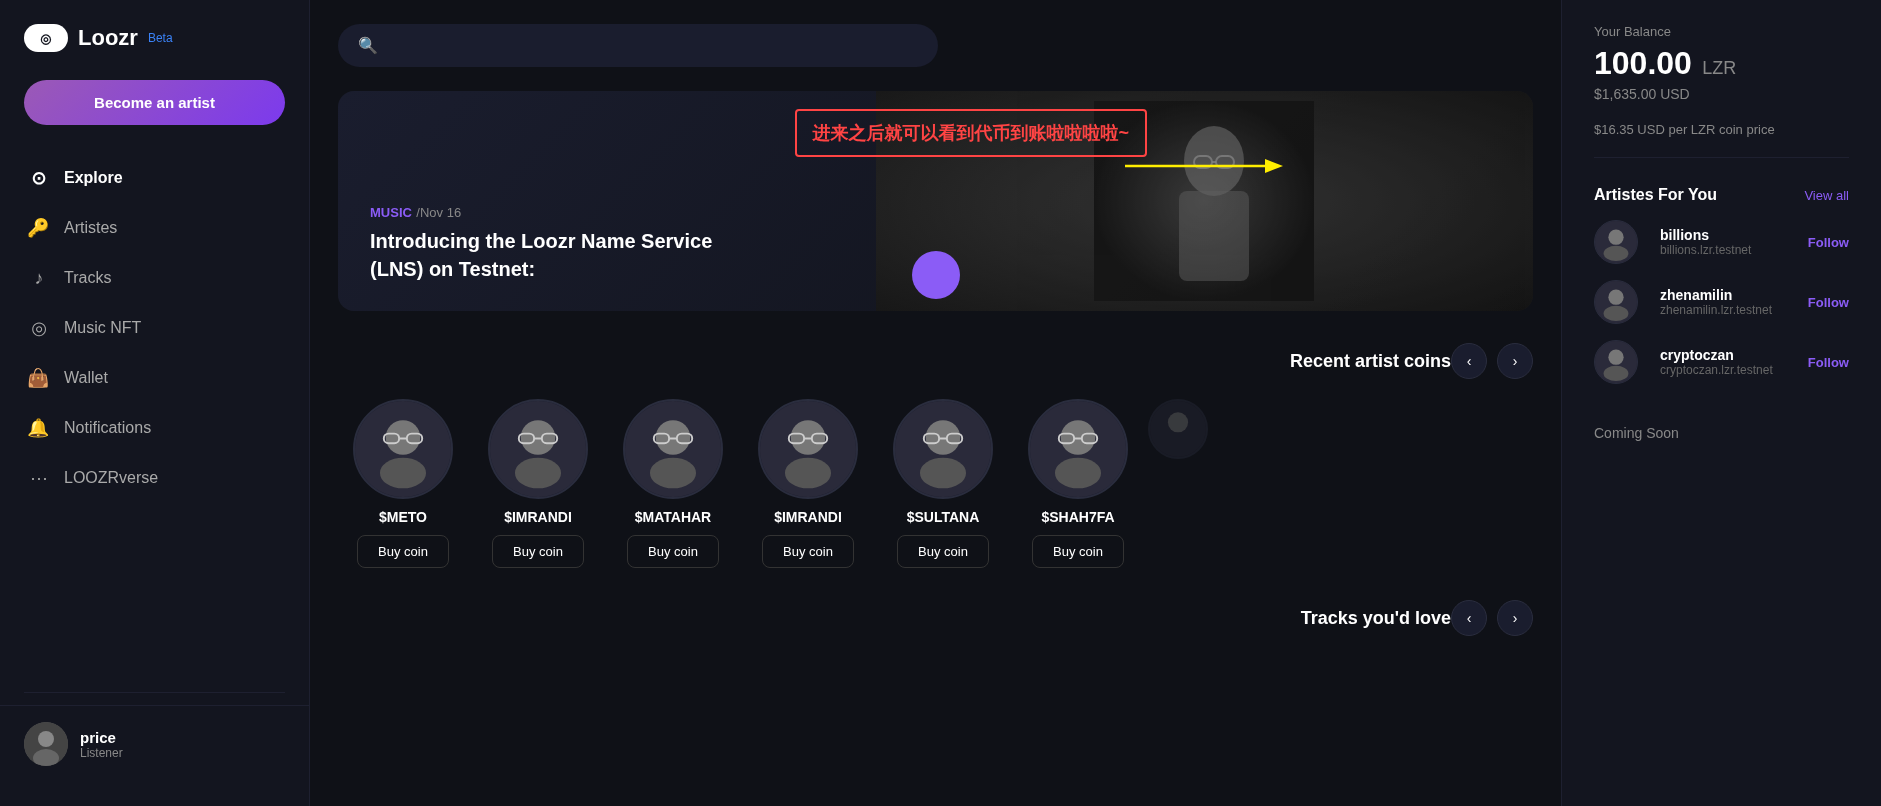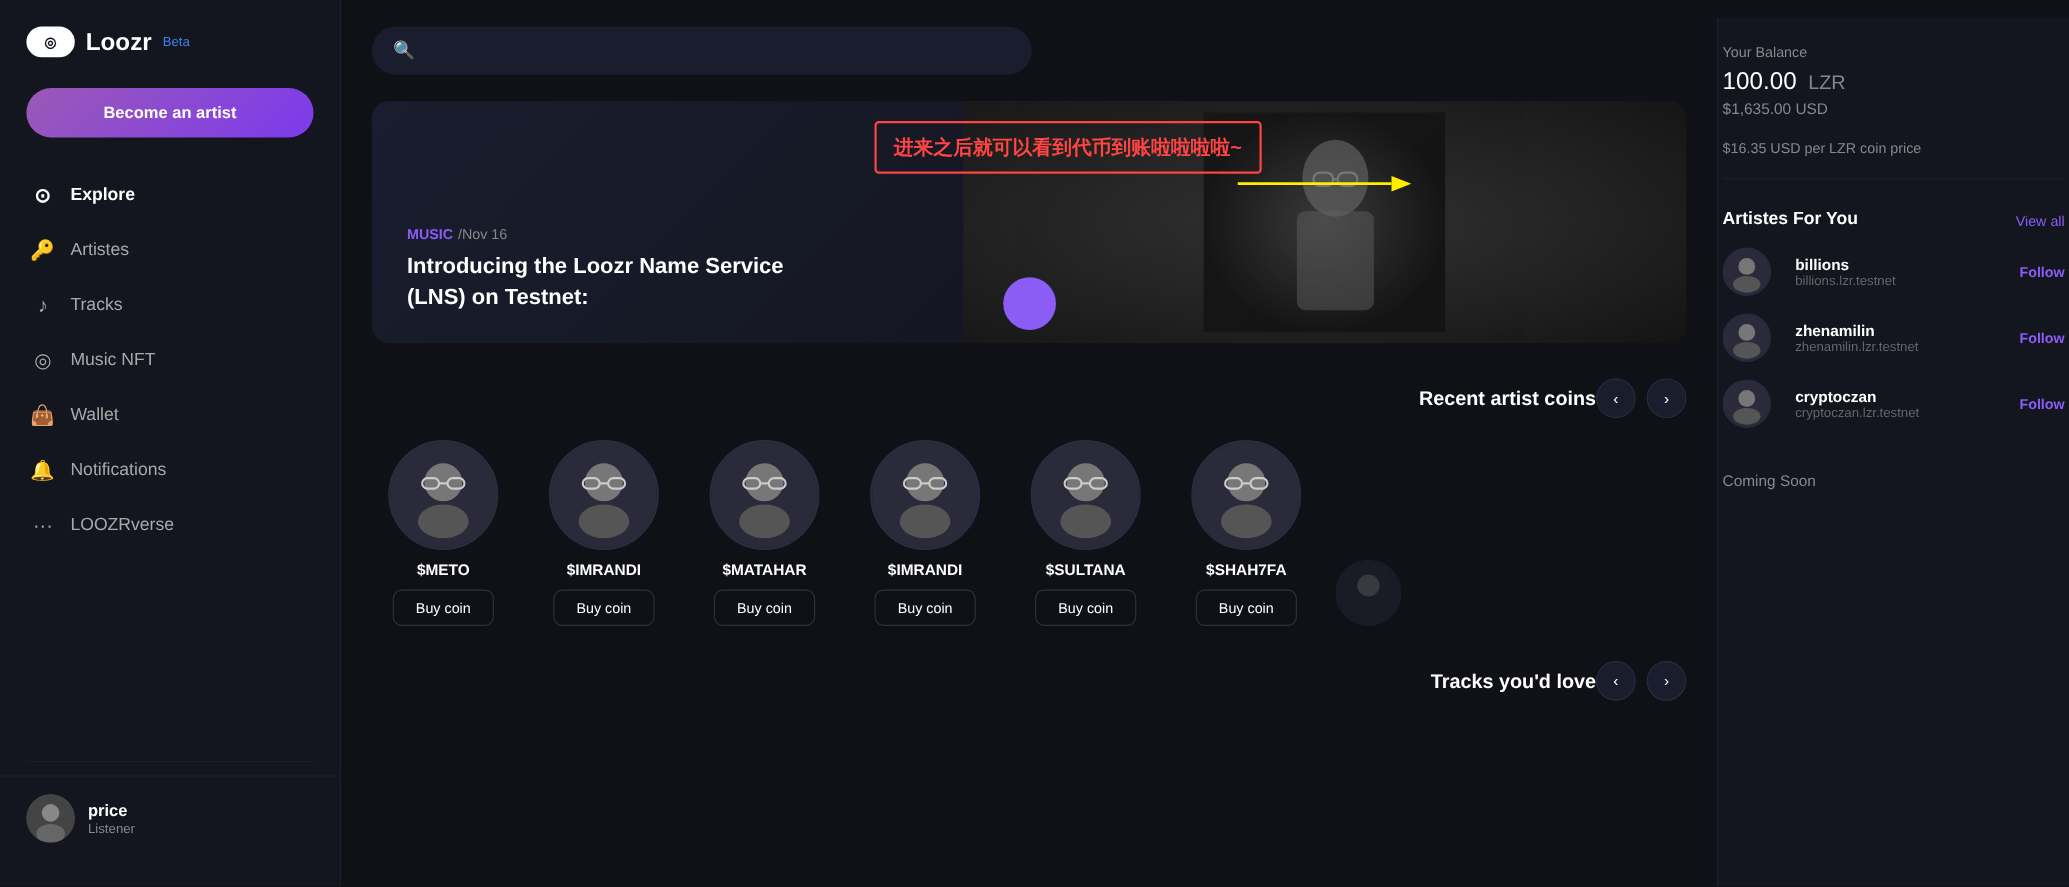--- a/index.html
+++ b/index.html
@@ -241,23 +241,22 @@
       cursor: pointer;
       display: flex;
       align-items: center;
       justify-content: center;
       font-size: 14px;
     }
 
     
     .artist-coins-grid {
       display: flex;
-      gap: 16px;
+      gap: 5px;
       overflow-x: hidden;
-      align-items: flex-end;
     }
     .artist-coin-card {
       display: flex;
       flex-direction: column;
       align-items: center;
       gap: 10px;
       min-width: 130px;
     }
     .coin-avatar {
       width: 100px;
@@ -284,34 +283,33 @@
       padding: 8px 20px;
       font-size: 13px;
       cursor: pointer;
       white-space: nowrap;
     }
 
     
     .right-panel {
       width: 320px;
       min-width: 320px;
-      padding: 24px 4px;
+      padding: 24px 32px;
       border-left: 1px solid #1e2030;
       background: #13151f;
       overflow-y: auto;
-      margin-top: 16px;
     }
     .balance-label {
       font-size: 13px;
       color: #888;
       margin-bottom: 6px;
     }
     .balance-amount {
-      font-size: 22px;
-      font-weight: 400;
+      font-size: 32px;
+      font-weight: 700;
       color: #fff;
     }
     .balance-currency {
       font-size: 18px;
       font-weight: 400;
       color: #888;
       margin-left: 6px;
     }
     .balance-usd {
       font-size: 14px;

